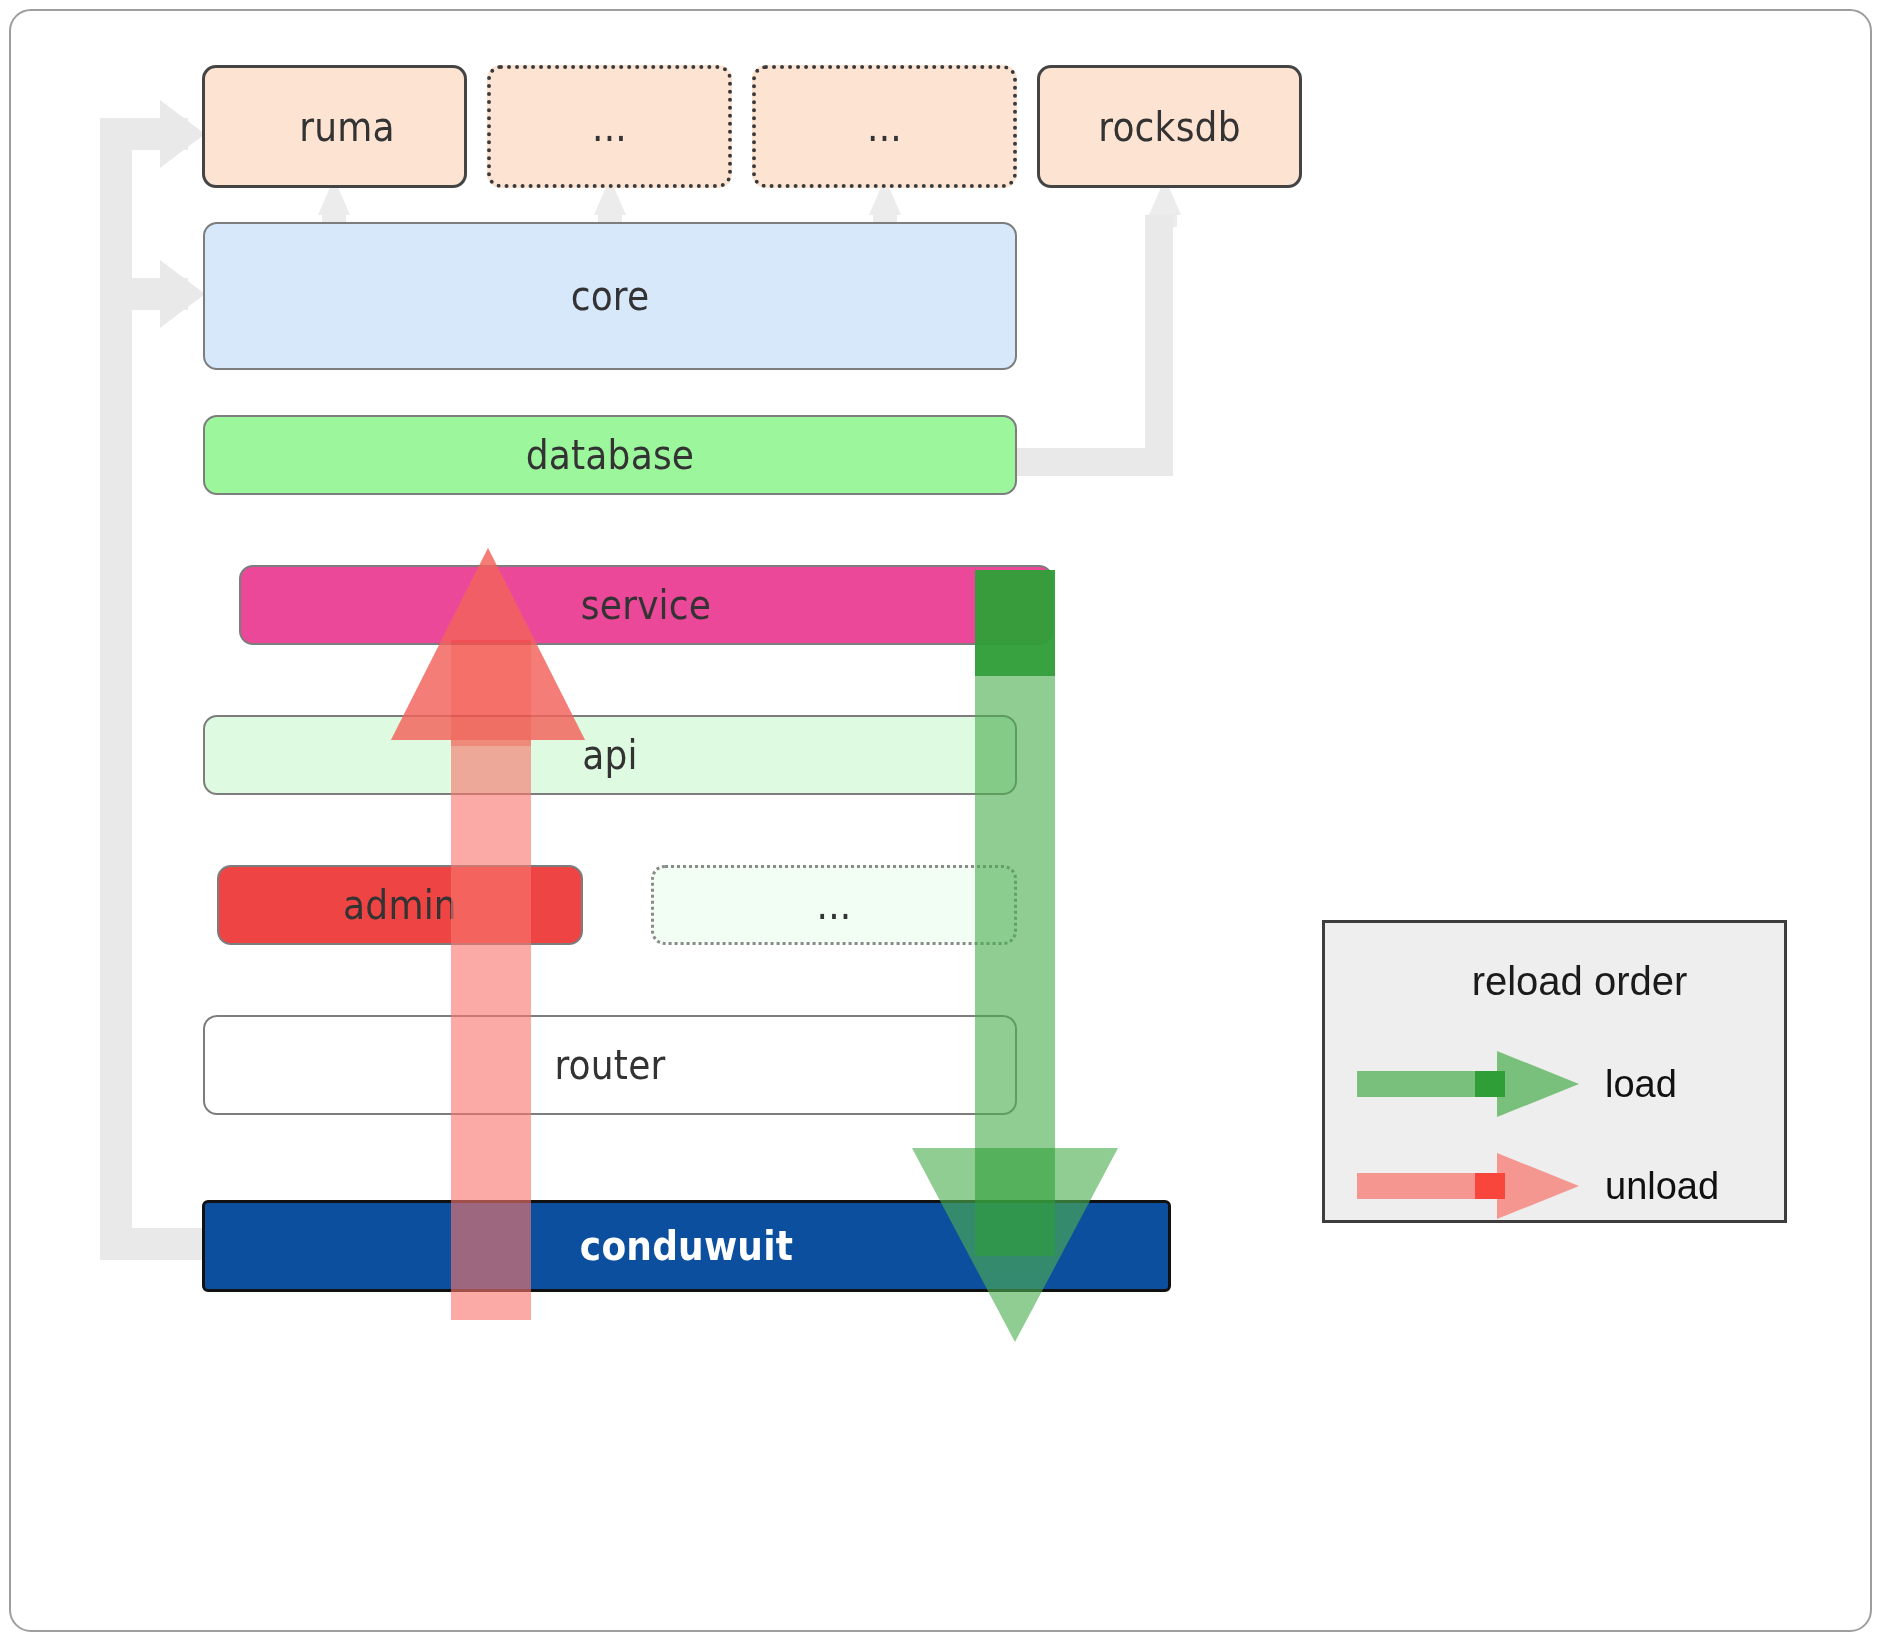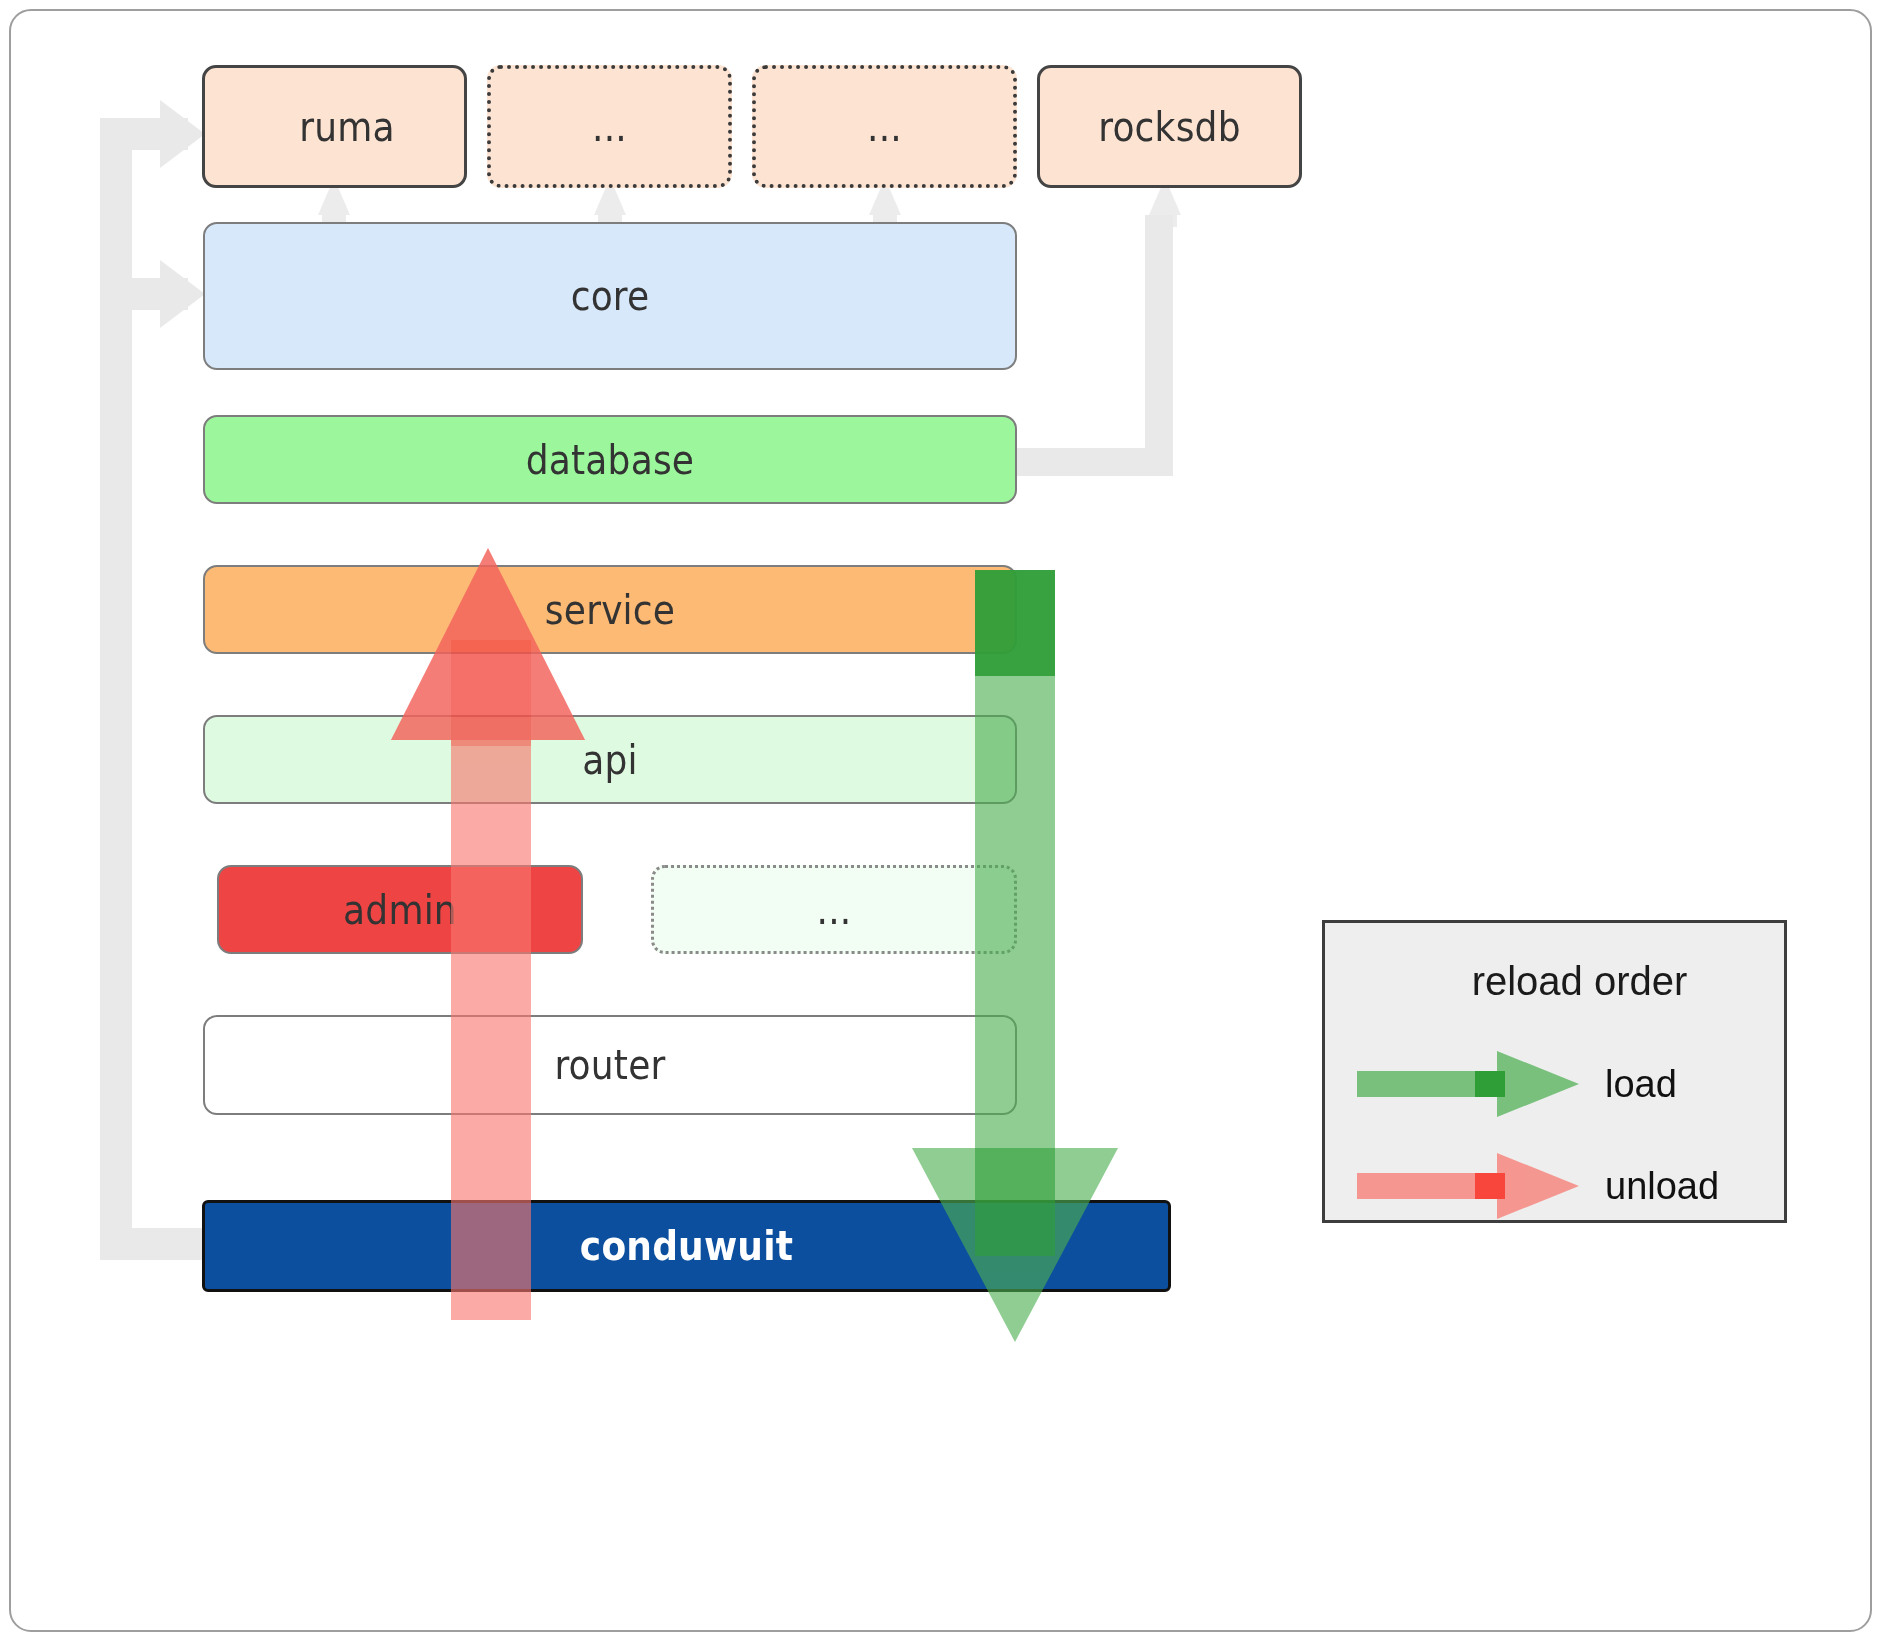--- a/index.html
+++ b/index.html
@@ -66,26 +66,26 @@
     left: 203px; top: 222px; width: 814px; height: 148px;
     background: #d7e8fb;
     border: 2px solid #7d7d7d;
     border-radius: 14px;
     text-align: right;
   }
   
   .crate {
     left: 203px;
     width: 814px;
-    height: 89px;
+    height: 80px;
     border: 2px solid #7d7d7d;
     border-radius: 14px;
   }
   #node-database { top: 415px; background: #9cf79c; }
-  #node-service  { top: 565px; background: #fdba74; }
+  #node-service  { top: 565px; background: #ec4899; margin-left: 36px; }
   #node-api      { top: 715px; background: #defae0; }
   #node-admin    { top: 865px; width: 366px; background: #ef4444; margin-left: 14px; }
   #node-extra    { left: 651px; top: 865px; width: 366px; background: #f2fdf3;
                    border: 3px dotted #8a8a8a; }
   #node-router   { top: 1015px; height: 100px; background: #ffffff; }
 
   
   #node-conduwuit {
     left: 202px; top: 1200px; width: 969px; height: 92px;
     background: #0b4f9e;

